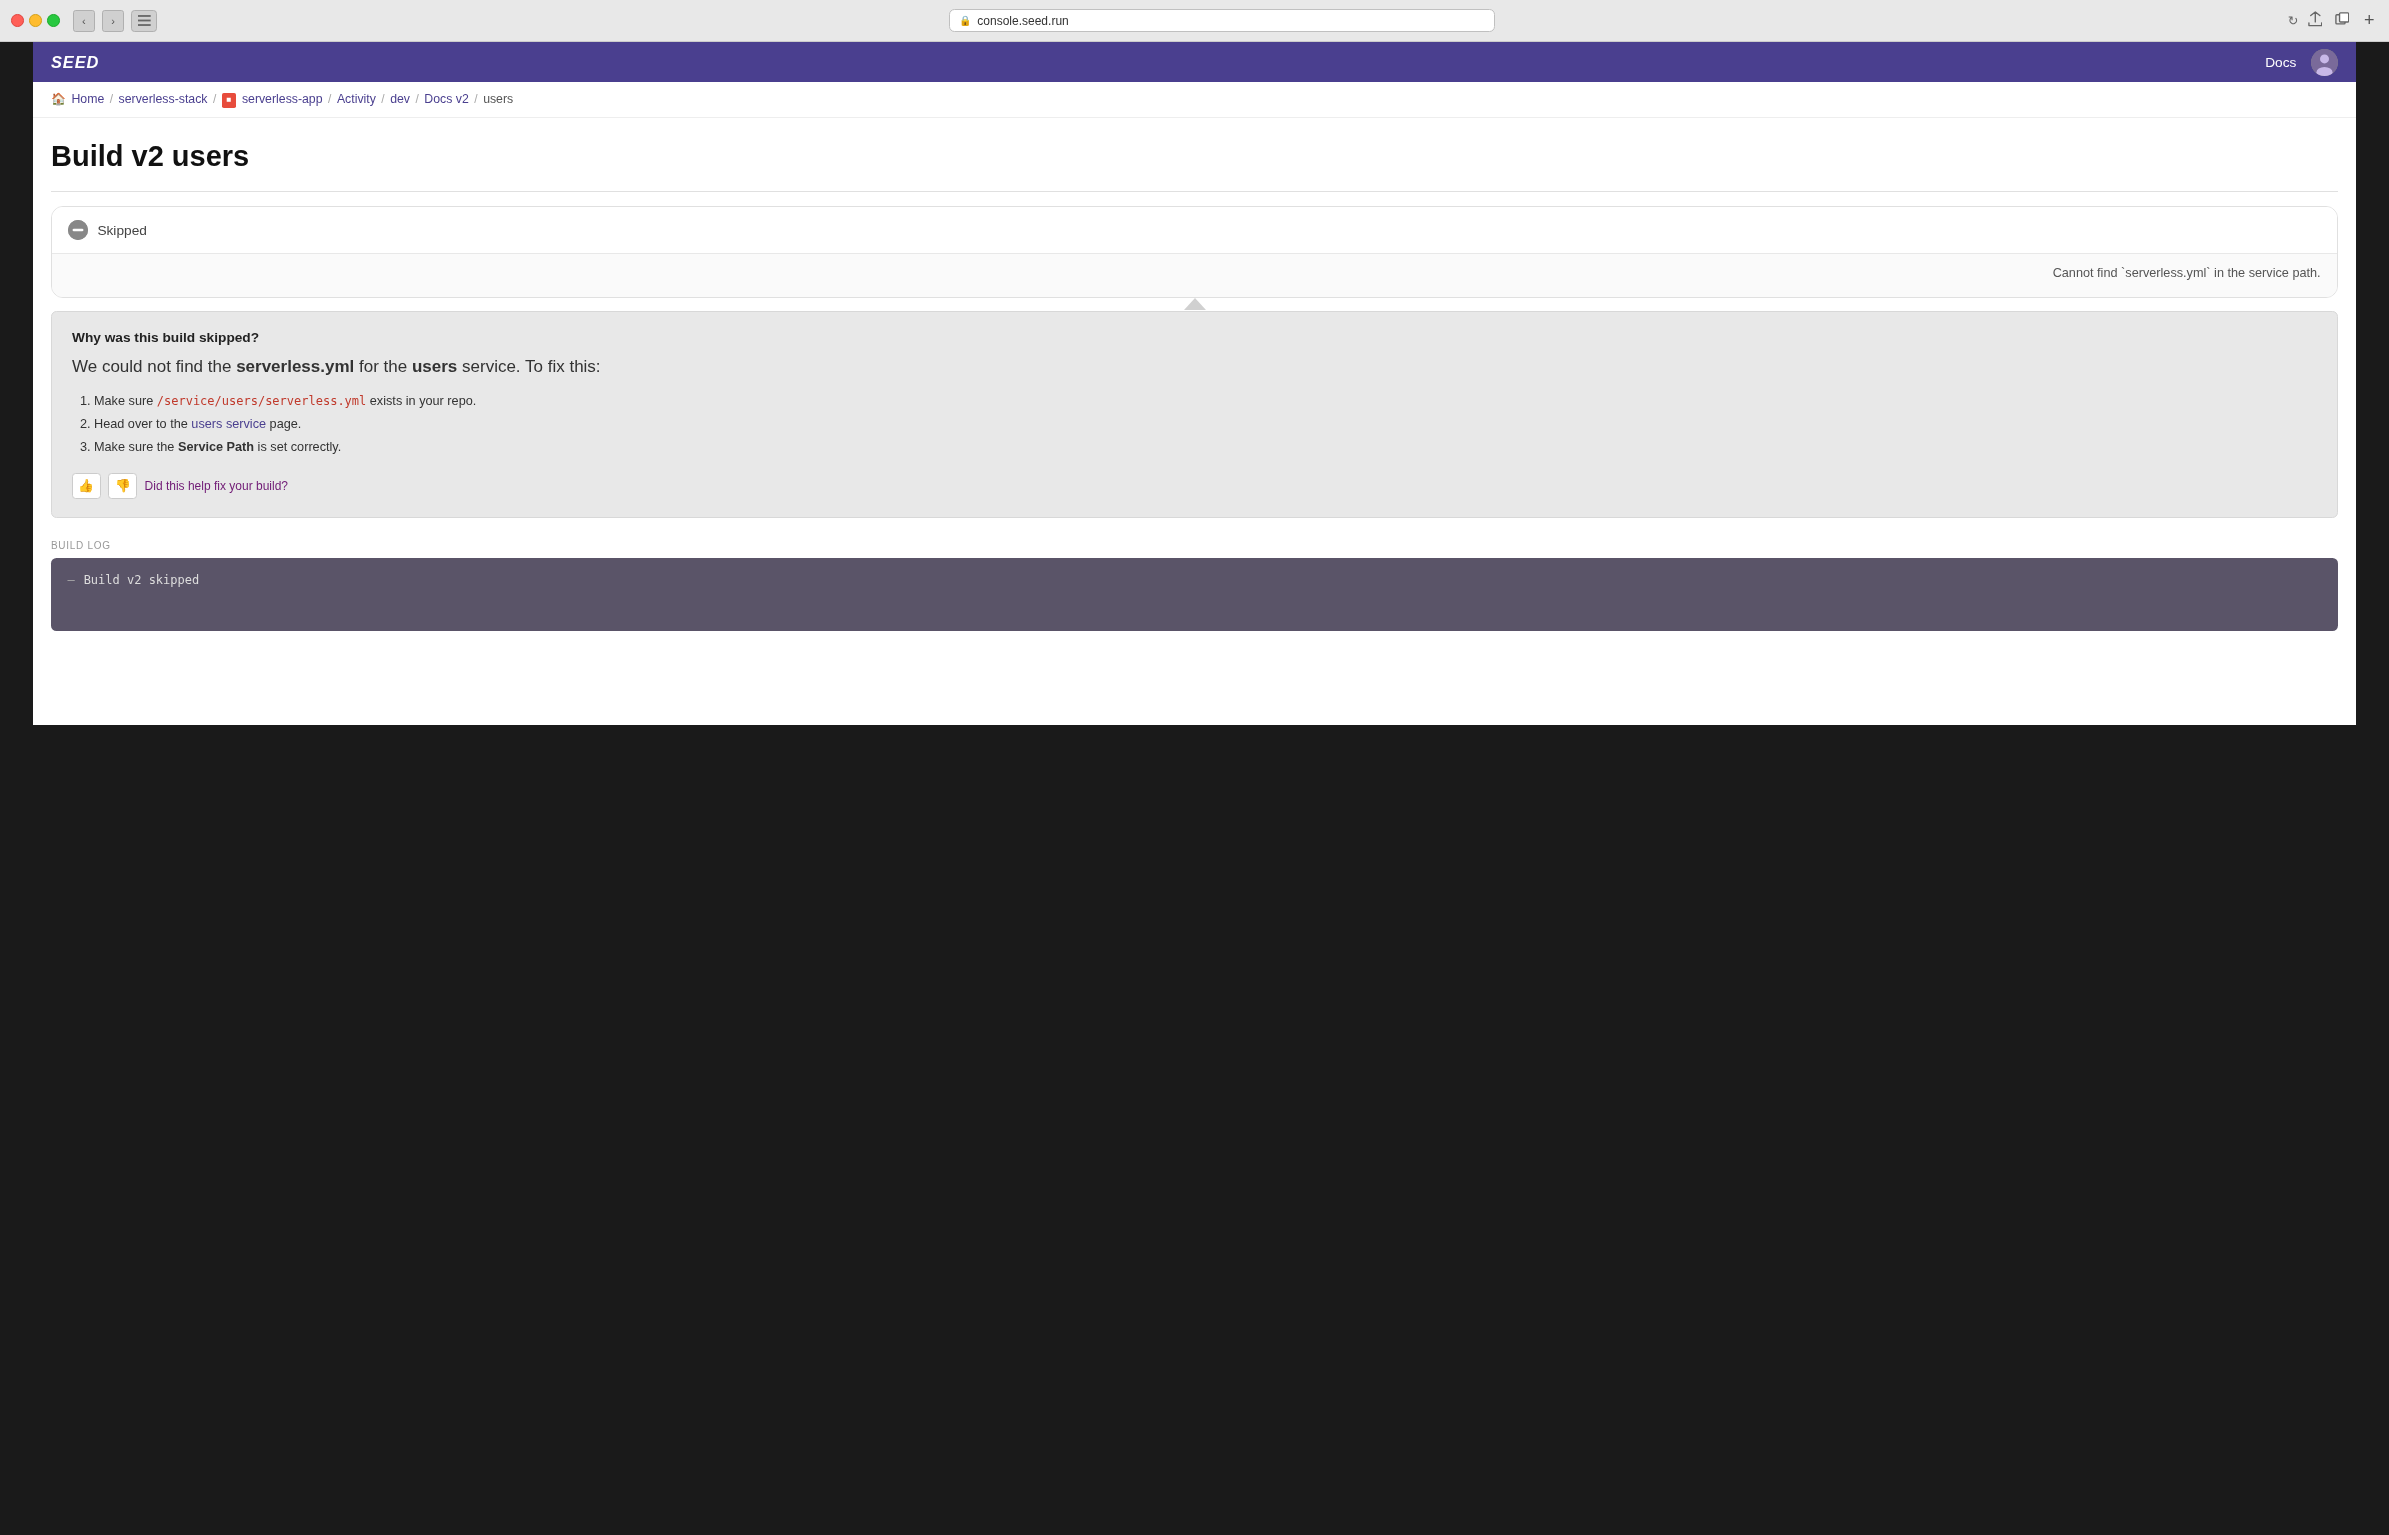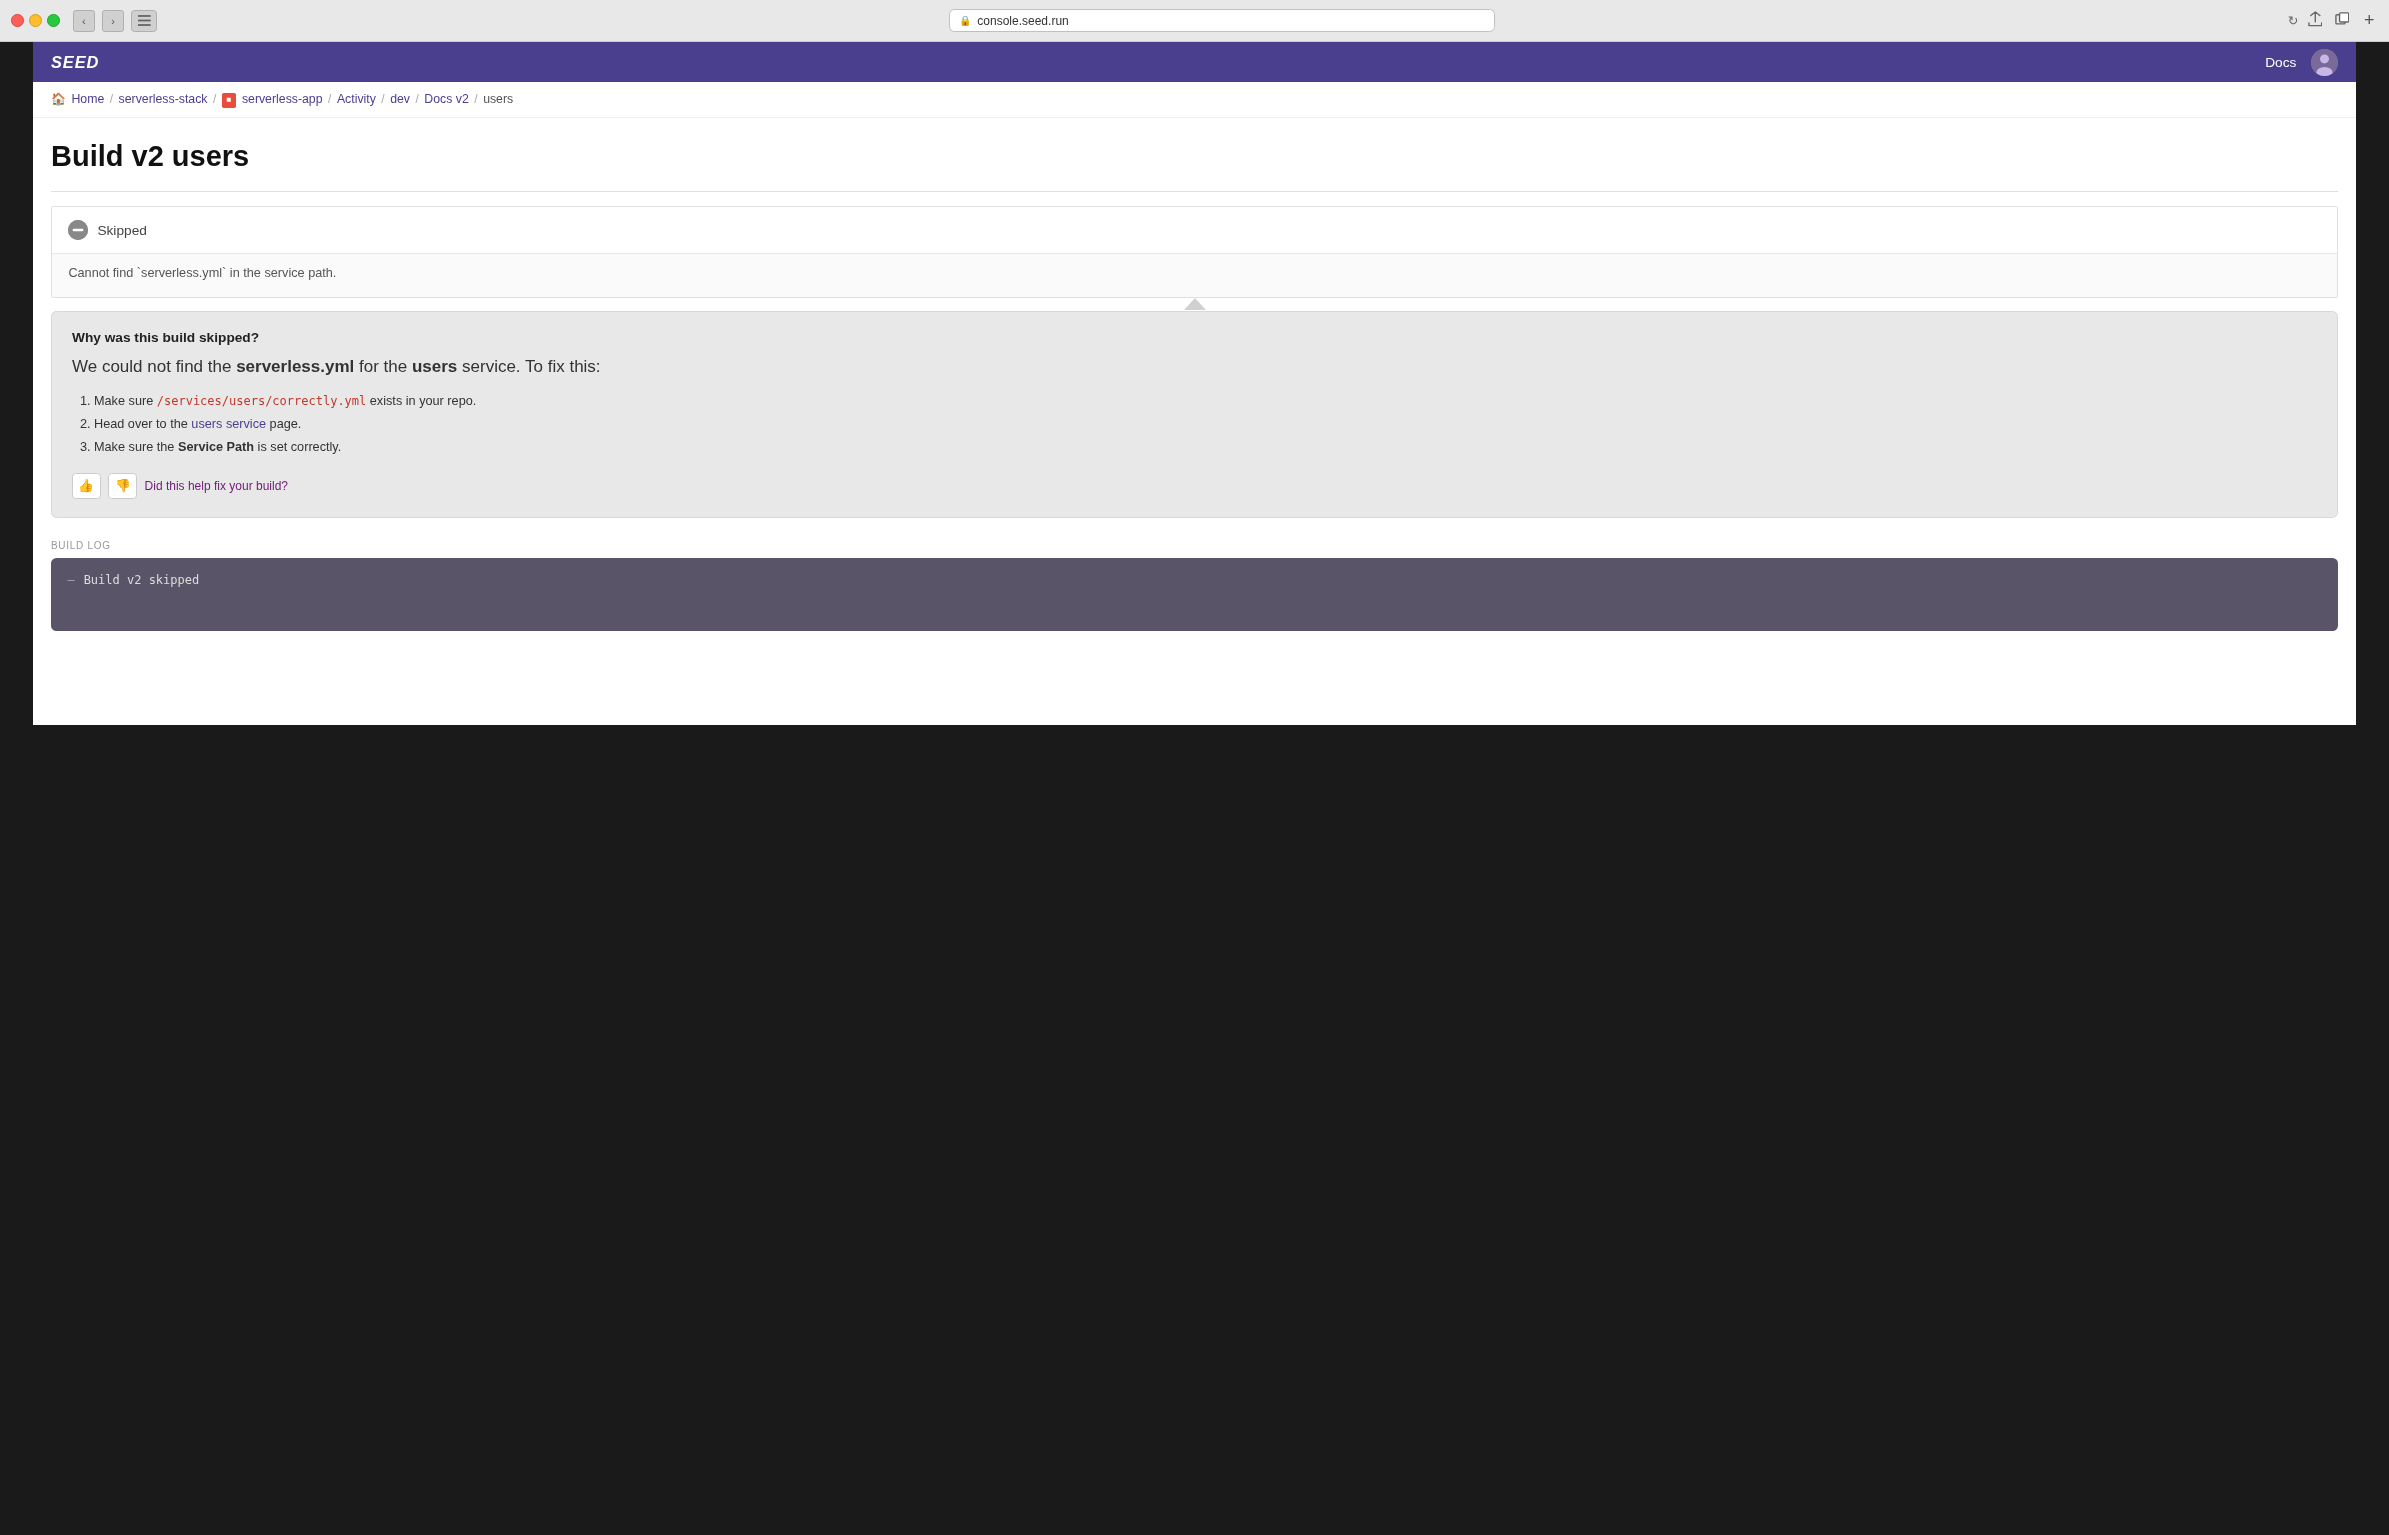--- a/index.html
+++ b/index.html
@@ -201,23 +201,24 @@
     }
     .divider {
       border: none;
       border-top: 0.9px solid #e0e0e0;
       margin-bottom: 14.6px;
     }
 
     
     .status-card {
       border: 0.9px solid #e0e0e0;
-      border-radius: 2px;
+      border-radius: 12px;
       overflow: hidden;
       margin-bottom: 0;
+      text-align: right;
     }
     .status-card-header {
       padding: 12.7px 16.4px;
       display: flex;
       align-items: center;
       gap: 9px;
       background: white;
     }
     .skipped-icon {
       width: 20px;
@@ -442,21 +443,21 @@
       <div style="width:0;height:0;border-left:11px solid transparent;border-right:11px solid transparent;border-bottom:12.7px solid #d0d0d0;display:inline-block;position:relative;top:0;"></div>
     </div>
 
     <div class="info-box">
       <h3>Why was this build skipped?</h3>
       <p>
         We could not find the <strong>serverless.yml</strong> for the <strong>users</strong> service. To fix this:
       </p>
       <ol>
         <li>
-          Make sure <code class="code-path">/services/users/correctly.yml</code> exists in your repo.
+          Make sure <code class="code-path">/service/users/serverless.yml</code> exists in your repo.
         </li>
         <li>
           Head over to the <a class="link-text">users service</a> page.
         </li>
         <li>
           Make sure the <strong>Service Path</strong> is set correctly.
         </li>
       </ol>
       <div class="feedback-row">
         <button class="feedback-btn">👍</button>

